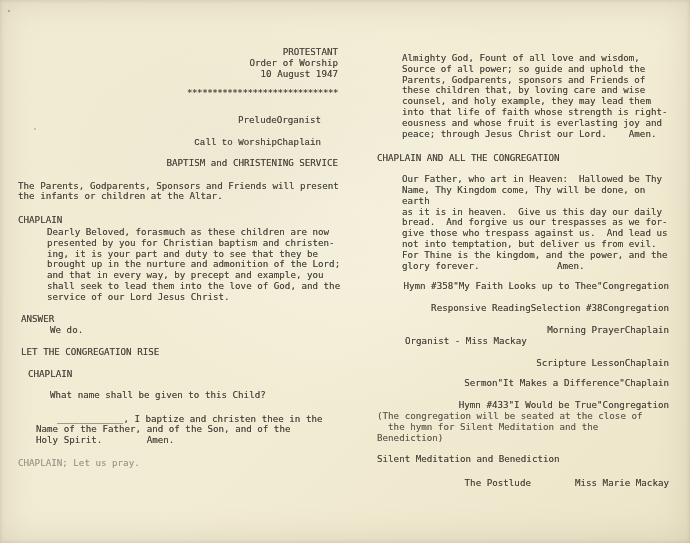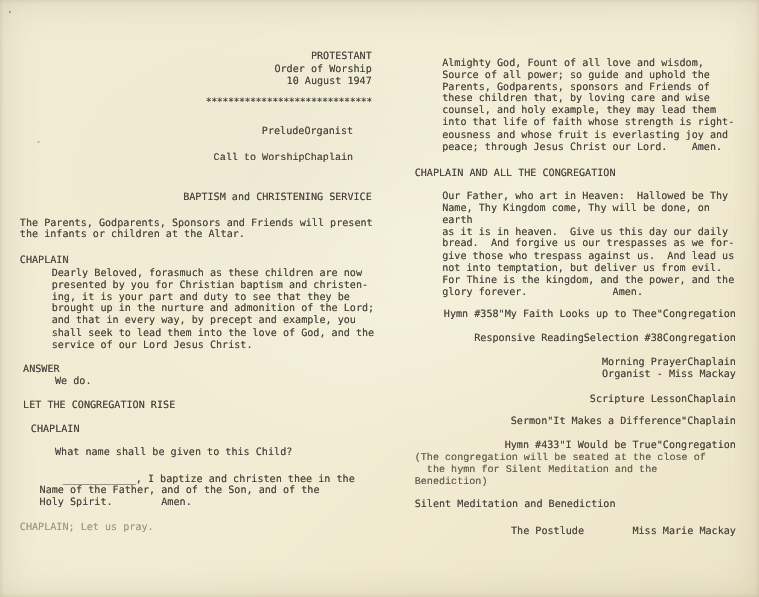--- a/index.html
+++ b/index.html
@@ -26,23 +26,23 @@
   .head-block { width:320px; }
   .divider { letter-spacing:-0.5px; }
   .row  { display:flex; justify-content:flex-end; }
   .row-pad { padding-right:30px; }
   .indent1 { margin-left:29px; }
   .indent2 { margin-left:32px; }
   .indent3 { margin-left:18px;  text-indent:21px; }
   .indent-sm { margin-left:3px; }
   .indent-ch2 { margin-left:10px; }
   .prayer { margin-left:25px; }
-  .organist-line { margin-left:28px;text-align:right; }
+  .organist-line { margin-left:28px; }
   .faded { opacity:0.5; }
-  .dim   { opacity:0.85;font-family:Liberation Mono, monospace; }
+  .dim   { opacity:0.85; }
   .speck { position:absolute; width:2px; height:2px; border-radius:50%;
            background:rgba(90,82,60,0.5);
            box-shadow: 26px 118px 0 rgba(90,82,60,0.35), -12px 410px 0 rgba(90,82,60,0.3); }
 </style>
 </head>
 <body>
 
 <div class="scan">
   <div class="speck" style="left:8px; top:10px;"></div>
 
@@ -59,21 +59,21 @@
     <div class="row row-pad" style="margin-top:16px;">
       <span>Prelude</span>
       <span>Organist</span>
     </div>
 
     <div class="row row-pad" style="margin-top:12px;font-family:Liberation Mono, monospace;">
       <span>Call to Worship</span>
       <span>Chaplain</span>
     </div>
 
-    <div class="head-block center" style="margin-top:26px;">BAPTISM and CHRISTENING SERVICE</div>
+    <div class="head-block center" style="margin-top:9px;">BAPTISM and CHRISTENING SERVICE</div>
 
     <div class="pre" style="margin-top:12px;">The Parents, Godparents, Sponsors and Friends will present
 the infants or children at the Altar.</div>
 
     <div style="margin-top:13px;">CHAPLAIN</div>
 
     <div class="pre indent1" style="margin-top:1px;">Dearly Beloved, forasmuch as these children are now
 presented by you for Christian baptism and christen-
 ing, it is your part and duty to see that they be
 brought up in the nurture and admonition of the Lord;

